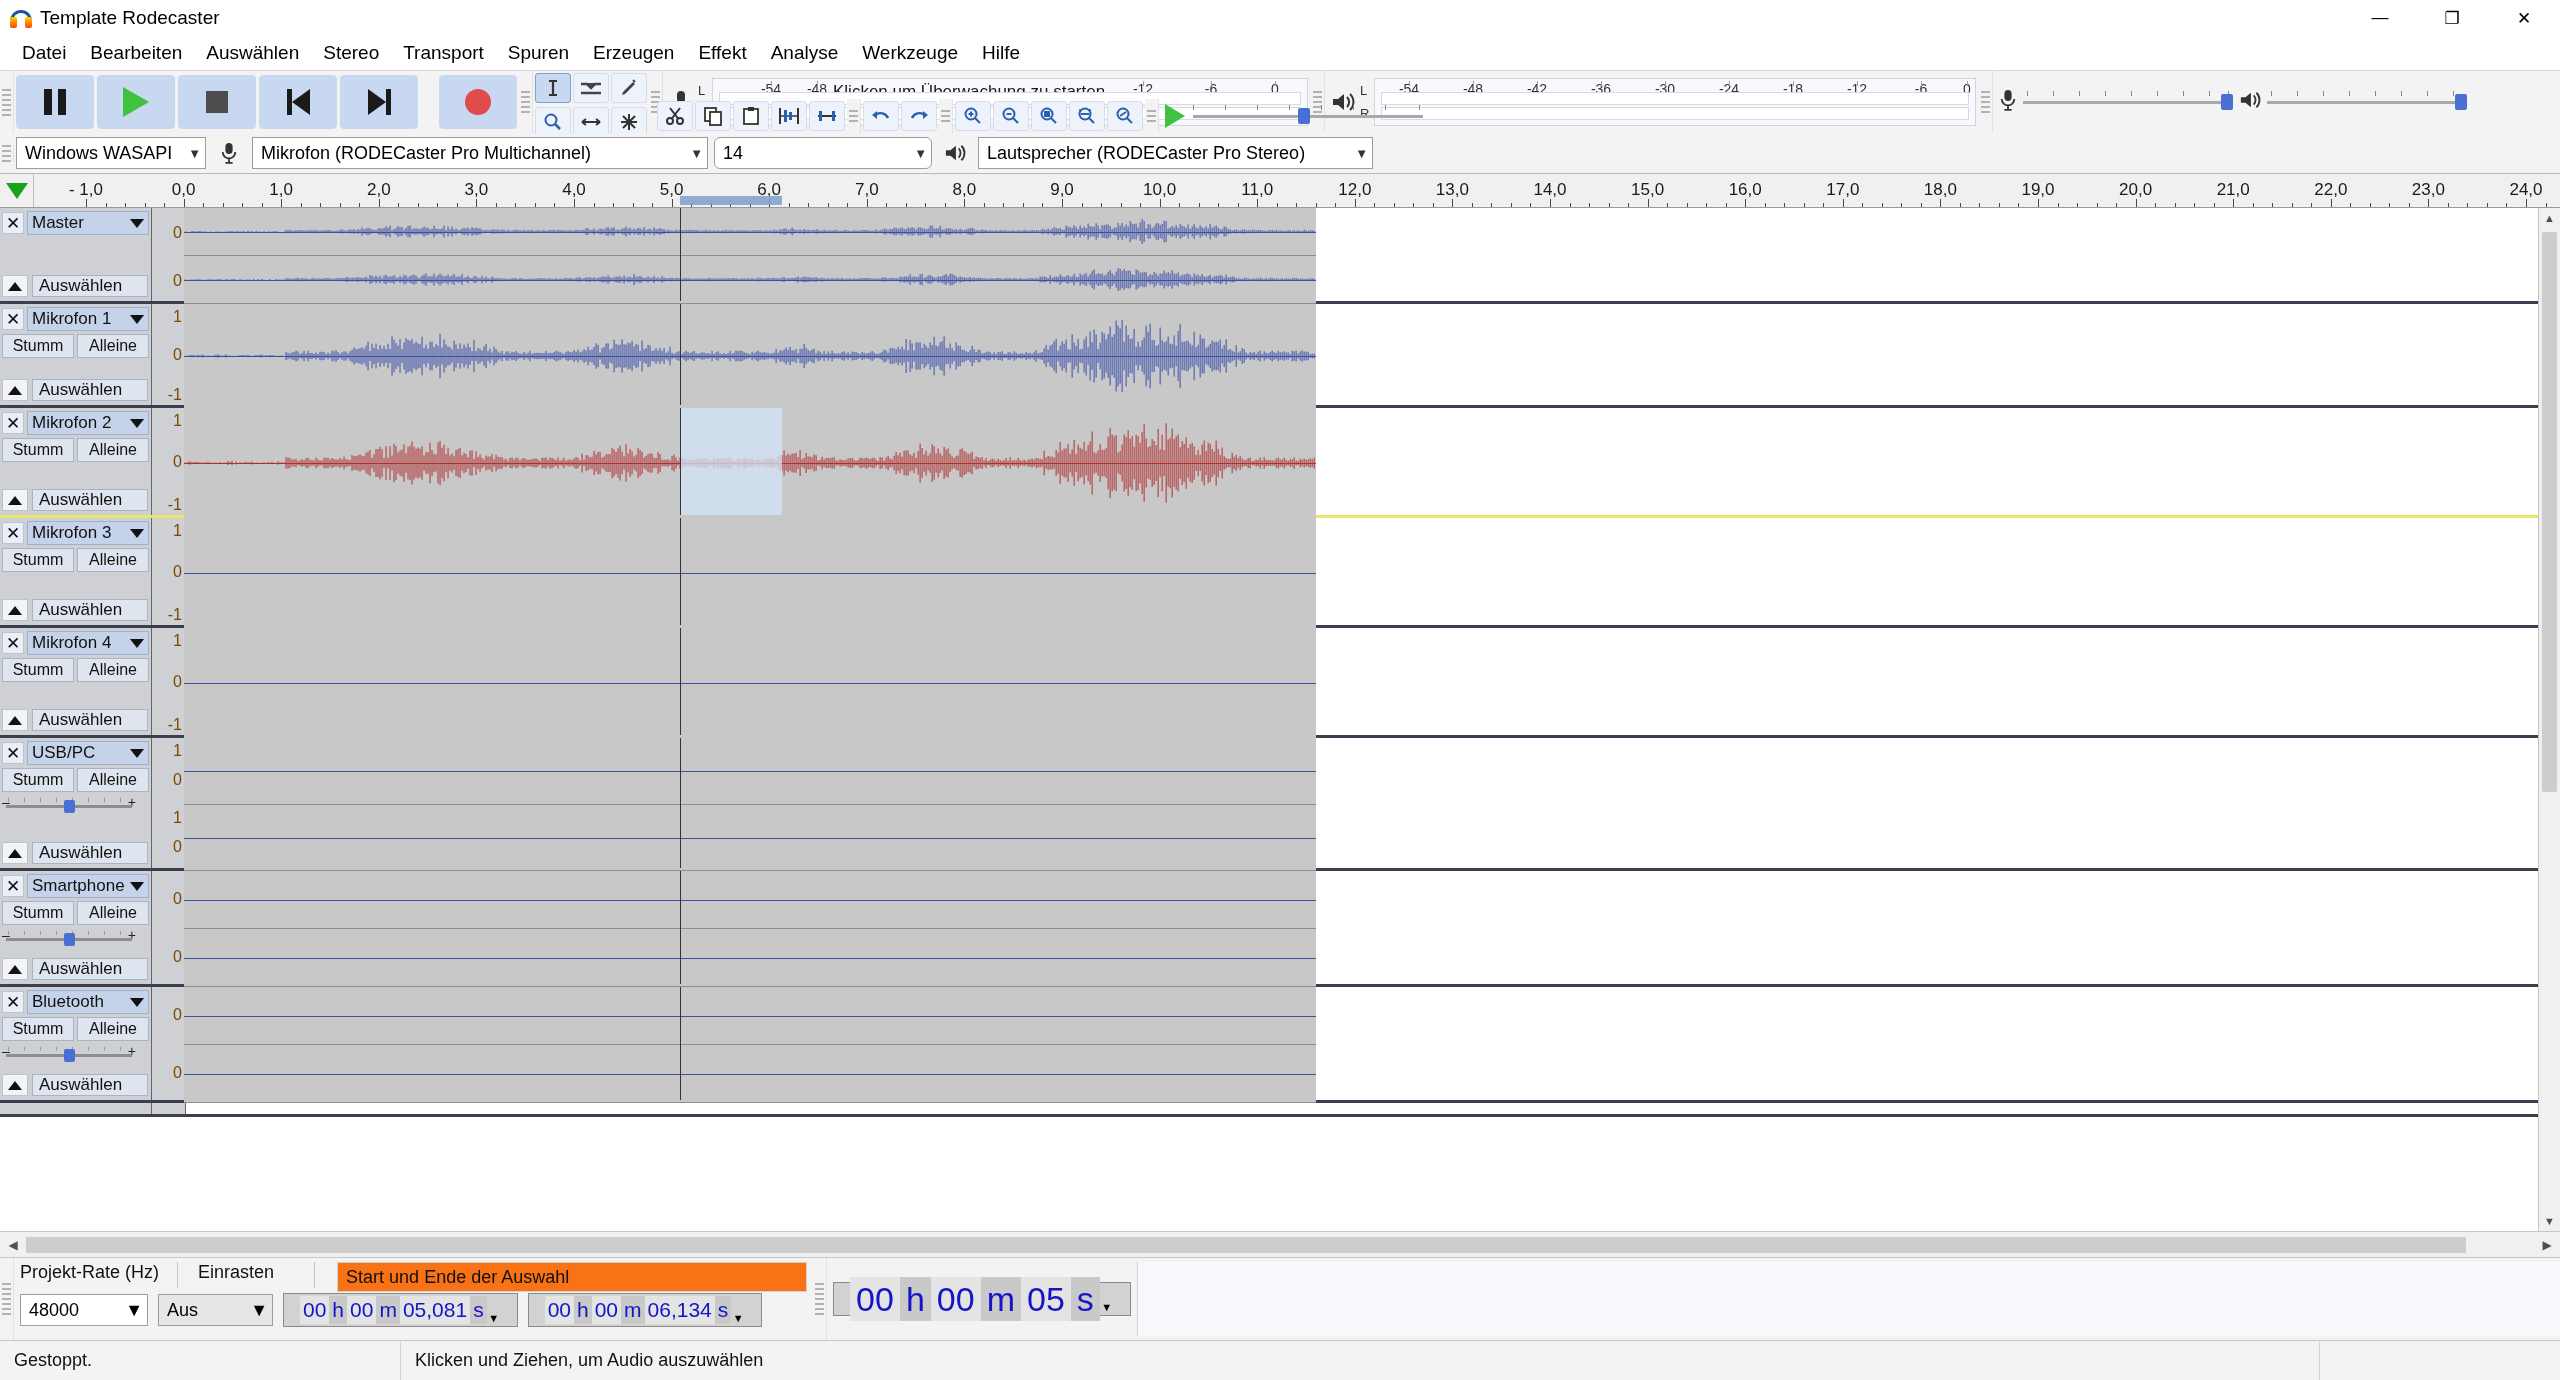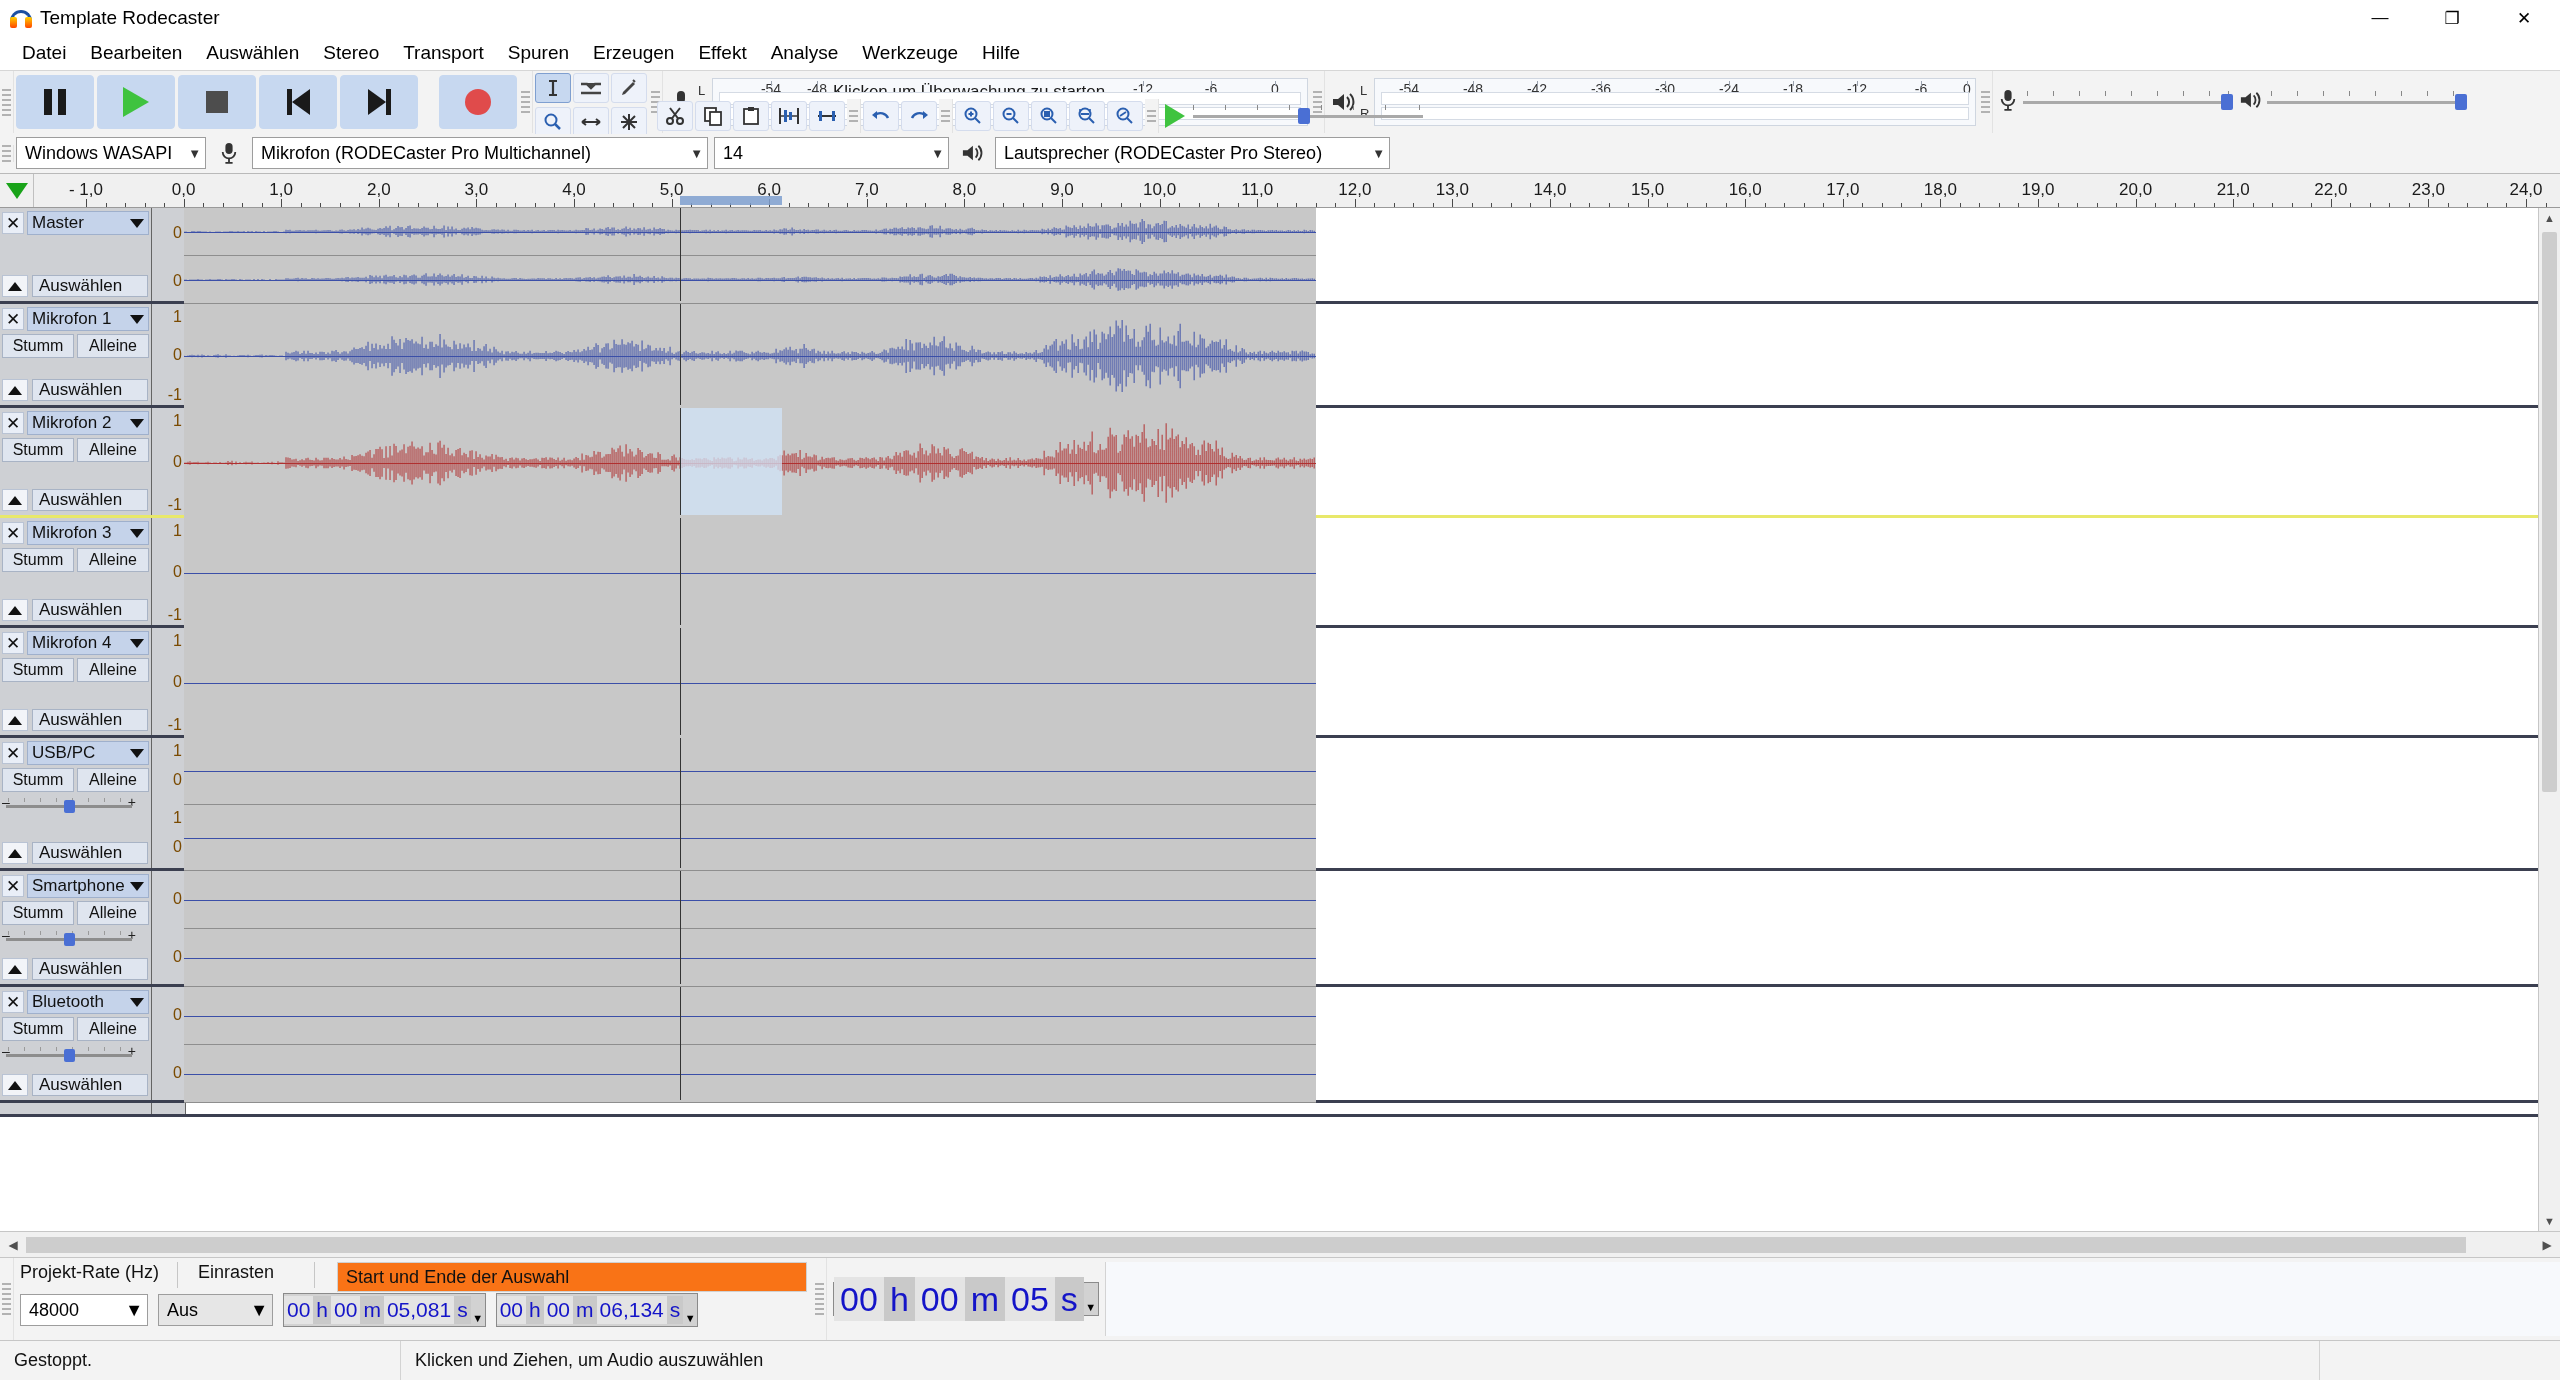--- a/index.html
+++ b/index.html
@@ -148,21 +148,21 @@
   .hthumb { position:absolute; left:0; top:0; height:16px; width:0px; background:#cdcdcd; }
 
   
   .bottom-dock { background:#f3f3f3; border-top:1px solid #c6c6c6; display:flex; flex:0 0 82px; }
   .bt-inner { padding:4px 6px; display:flex; flex-direction:column; }
   .bt-lbls { display:flex; height:30px; gap:8px; }
   .bt-lbls .l { font-size:18px; color:#111; padding-right:10px; }
   .bt-ctrls { display:flex; align-items:center; gap:10px; height:36px; }
   .bt-combo { height:32px; background:#fff; border:1px solid #9d9d9d; display:flex; align-items:center; padding:0 4px 0 8px; font-size:18px; }
   .bt-combo.grey { background:#e6e6e6; }
-  .nbox { height:34px; border:1px solid #8a8a8a; display:flex; align-items:center; background:#d2d2d2; padding:0 0;}
+  .nbox { height:34px; border:1px solid #8a8a8a; display:flex; align-items:center; background:#d2d2d2; padding:0 16px;}
   .nd { font-size:21px; color:#1414c8; font-family:"Liberation Sans", sans-serif; padding:0 3px; background:#e4e4e4; height:28px; display:flex; align-items:center; }
   .nd.unit { background:#c9c9c9; color:#1414c8; }
   .nbox .ncar { width:14px; display:flex; align-items:flex-end; justify-content:center; height:28px; font-size:11px; }
   .big-time { display:flex; align-items:center; }
   .big-time .nd { font-size:34px; height:44px; padding:0 6px; }
   .sel-head { height:30px; background:#f97316; border:1px solid #d0d0d0; display:flex; align-items:center; padding:0 8px; font-size:18px; color:#111; }
 
   
   .statusbar { height:40px; background:#f3f3f3; border-top:1px solid #c6c6c6; display:flex; align-items:center; font-size:18px; color:#111; flex:0 0 40px; }
   .sb-cell { padding:0 14px; height:100%; display:flex; align-items:center; }
@@ -569,21 +569,21 @@
           <svg width="18" height="24" viewBox="0 0 20 26">
               <rect x="6" y="2" width="8" height="12" rx="4" fill="#333"></rect>
               <path d="M3 12a7 7 0 0014 0" stroke="#333" stroke-width="2" fill="none"></path>
               <path d="M10 19v5M6 24h8" stroke="#333" stroke-width="2"></path>
             </svg>
         </div>
         <div class="combo" style="width:456px;">
           <span class="cv">Mikrofon (RODECaster Pro Multichannel)</span>
           <span class="car">▼</span>
         </div>
-        <div class="combo" style="width:235px;">
+        <div class="combo" style="width:218px;border-radius:6px;">
           <span class="cv">14</span>
           <span class="car">▼</span>
         </div>
         <div class="dev-ic">
           <svg width="22" height="20" viewBox="0 0 24 22">
               <path d="M2 8h5l6-5v16l-6-5H2z" fill="#333"></path>
               <path d="M16 6a7 7 0 010 10M19 3a11 11 0 010 16" stroke="#333" stroke-width="2" fill="none"></path>
             </svg>
         </div>
         <div class="combo" style="width:395px;">

